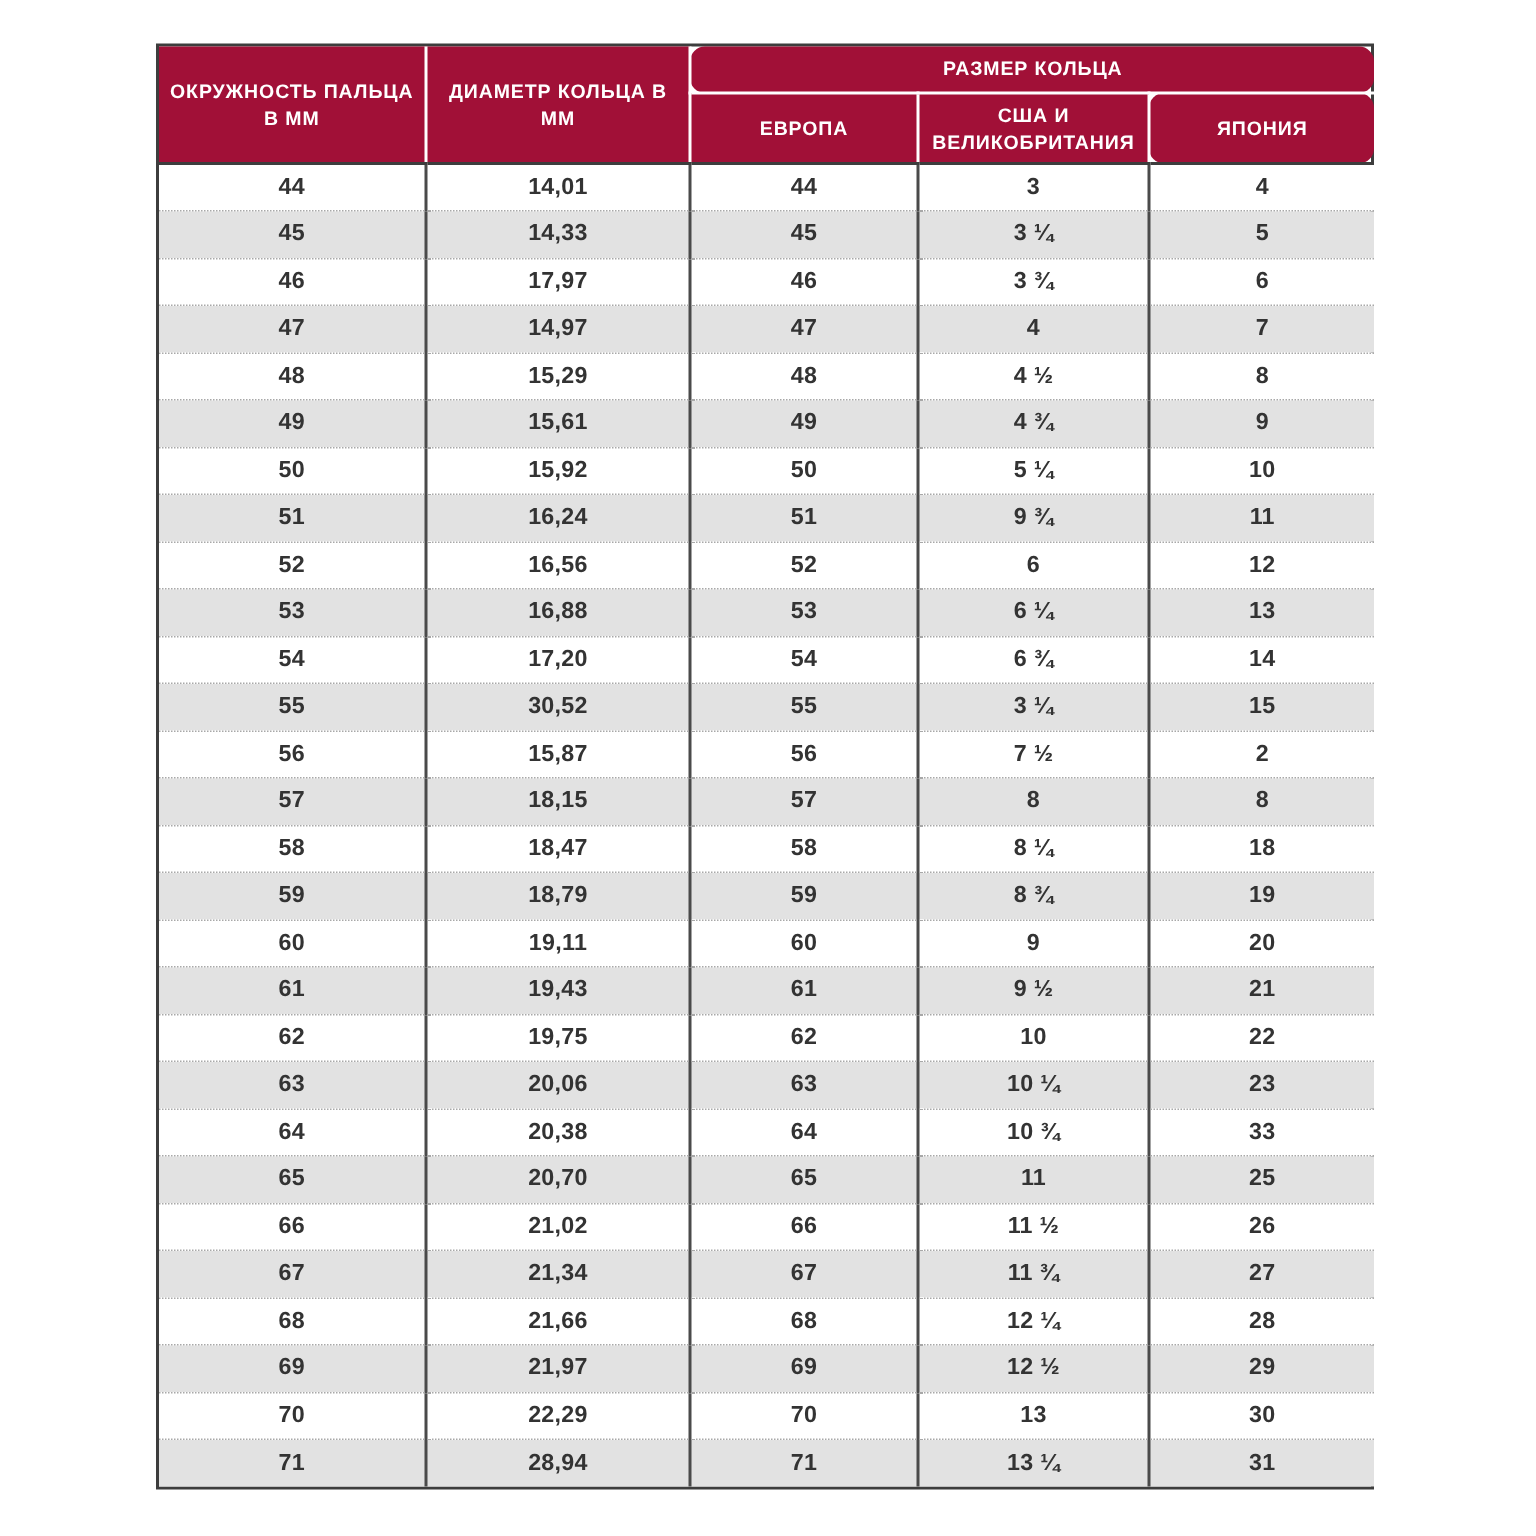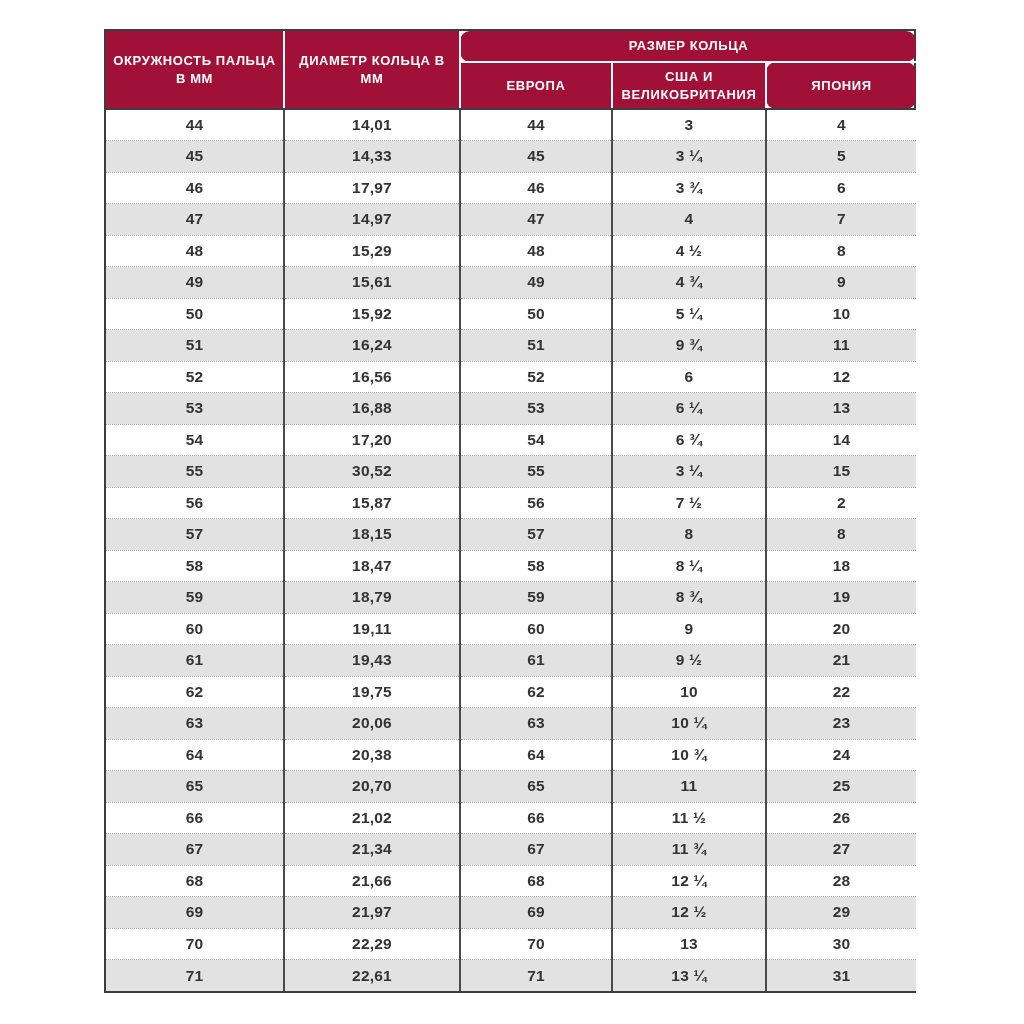--- a/index.html
+++ b/index.html
@@ -233,21 +233,21 @@
           <td>20,06</td>
           <td>63</td>
           <td>10 ¼</td>
           <td>23</td>
         </tr>
         <tr>
           <td>64</td>
           <td>20,38</td>
           <td>64</td>
           <td>10 ¾</td>
-          <td>24</td>
+          <td>33</td>
         </tr>
         <tr>
           <td>65</td>
           <td>20,70</td>
           <td>65</td>
           <td>11</td>
           <td>25</td>
         </tr>
         <tr>
           <td>66</td>
@@ -279,20 +279,20 @@
         </tr>
         <tr>
           <td>70</td>
           <td>22,29</td>
           <td>70</td>
           <td>13</td>
           <td>30</td>
         </tr>
         <tr>
           <td>71</td>
-          <td>22,61</td>
+          <td>28,94</td>
           <td>71</td>
           <td>13 ¼</td>
           <td>31</td>
         </tr>
       </tbody>
   </table>
 </div>
 
 </body></html>

